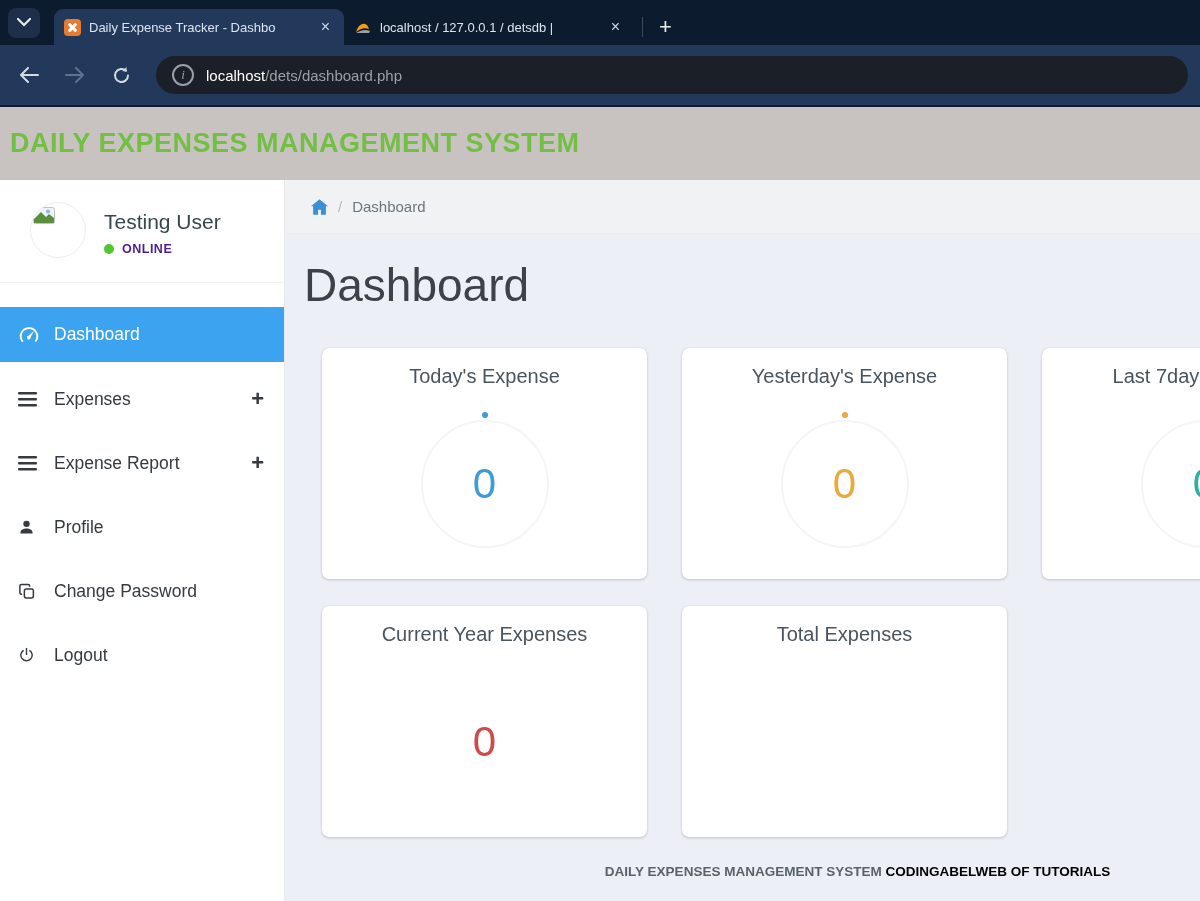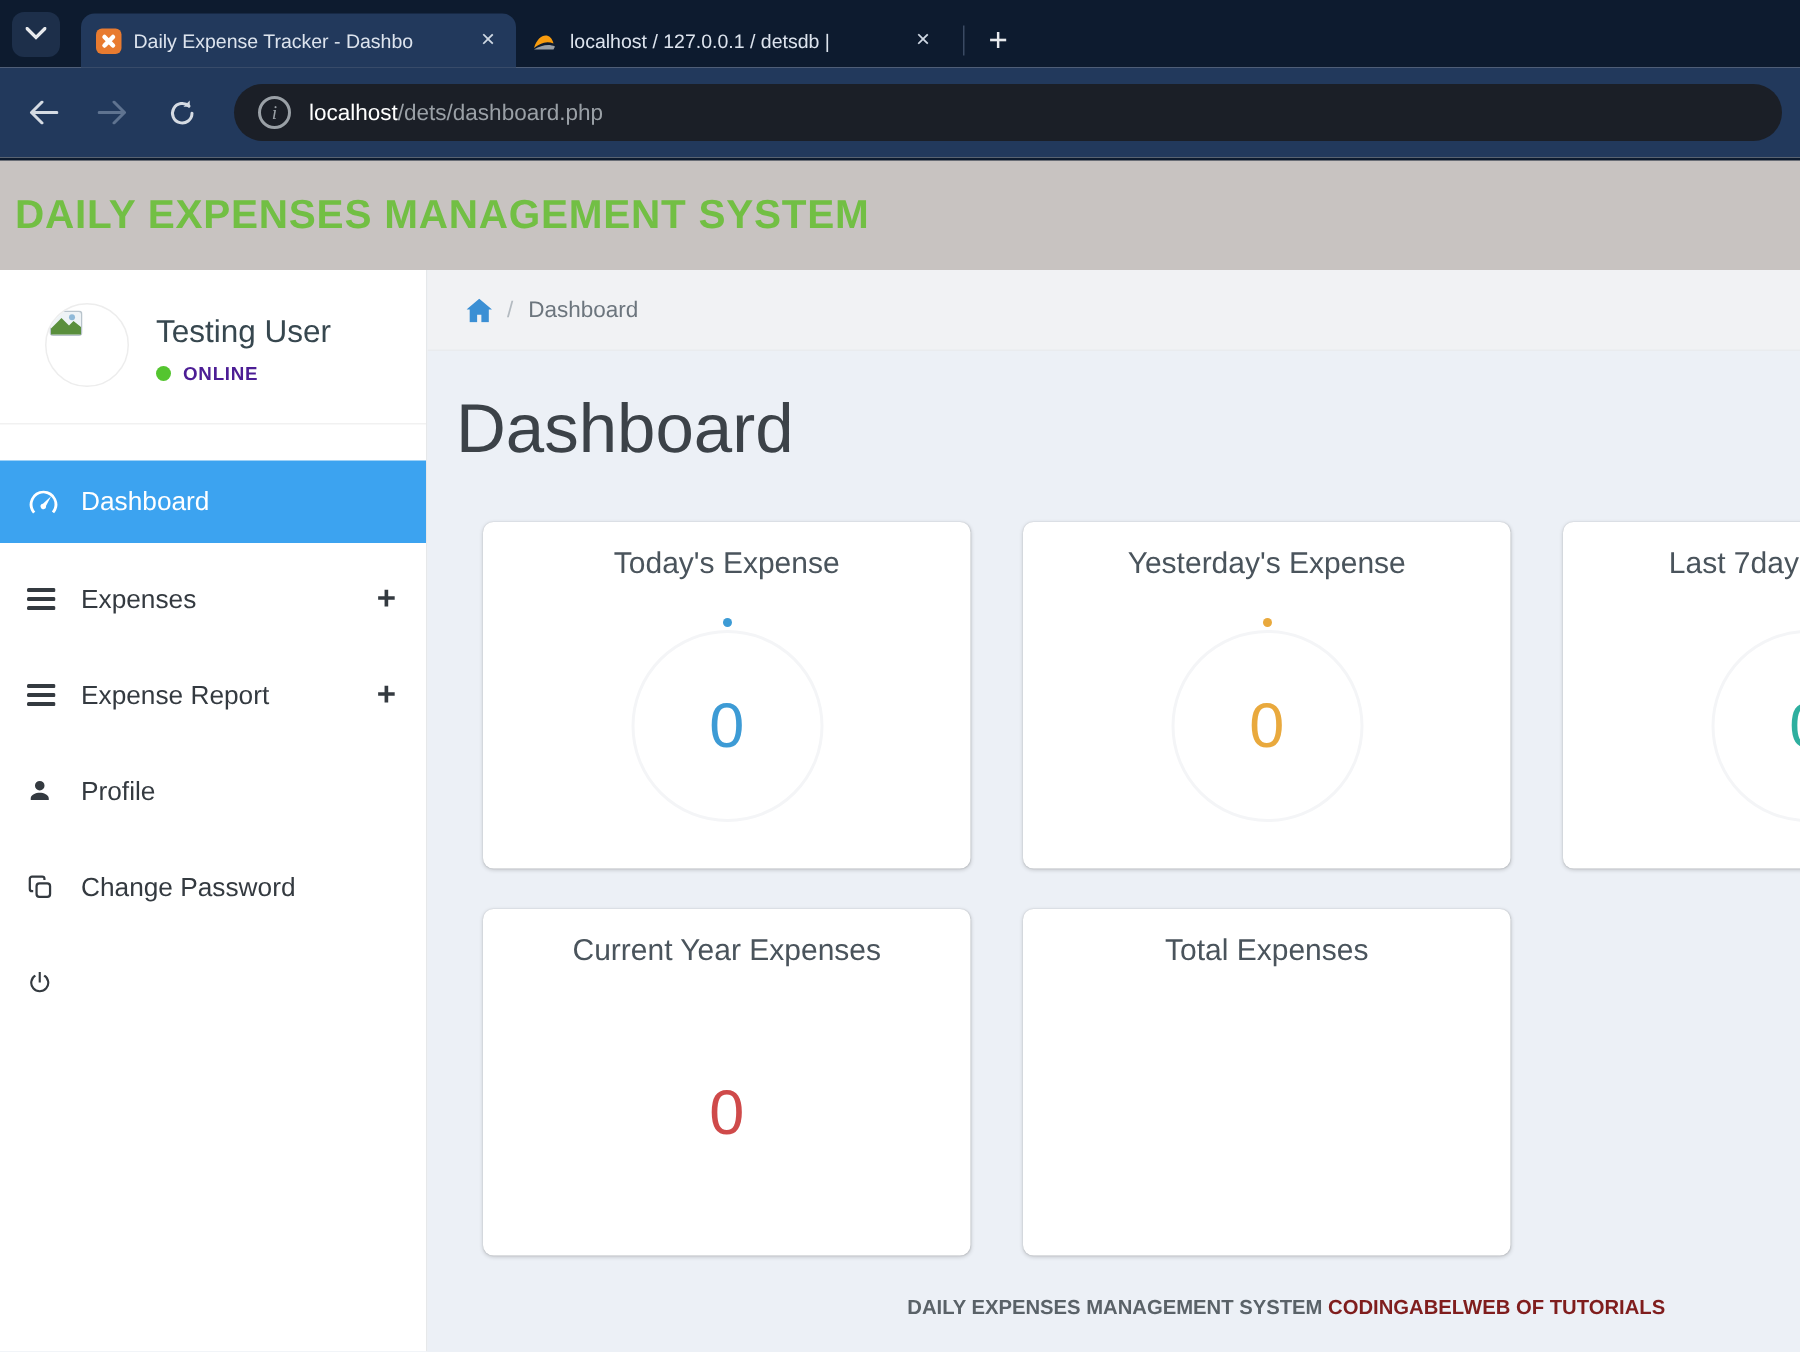--- a/index.html
+++ b/index.html
@@ -81,21 +81,21 @@
   .ring { position:absolute; left:50%; top:72px; transform:translateX(-50%);
     width:128px; height:128px; border-radius:50%; border:2px solid #f4f5f7; }
   .ring-dot { position:absolute; left:50%; top:64px; transform:translateX(-50%);
     width:6px; height:6px; border-radius:50%; }
   .card-value { position:absolute; left:0; right:0; top:112px; text-align:center;
     font-size:42px; }
 
   
   .page-footer { width:1045px; text-align:center; padding-left:70px; margin-top:26px;
     font-size:13.5px; color:#5a6268; font-weight:bold; }
-  .page-footer a { color:#7f1d1d; text-decoration:none; }
+  .page-footer a { color:#000000; text-decoration:none; }
 </style>
 </head>
 <body>
 
 <div class="tabbar">
   <div class="tabsearch-btn">
     <svg width="14" height="9" viewBox="0 0 14 9">
         <path d="M1 1l6 6 6-6" fill="none" stroke="currentColor" stroke-width="2.2" stroke-linecap="round"></path>
       </svg>
   </div>
@@ -224,20 +224,21 @@
         <span class="grow">Change Password</span>
       </div>
 
       <div class="nav-item">
         <span class="ico">
           <svg width="17" height="18" viewBox="0 0 24 24">
               <path fill="currentColor" d="M13 2h-2v10h2V2z"></path>
               <path fill="currentColor" d="M16.9 4.7 15.5 6.2a7 7 0 1 1-7 0L7.1 4.7a9 9 0 1 0 9.8 0z"></path>
             </svg>
         </span>
+        <span class="grow">Logout</span>
       </div>
     </div>
   </div>
 
   <div class="main">
     <div class="breadcrumb-bar">
       <span class="crumb-home">
         <svg width="17" height="16" viewBox="0 0 24 22">
             <path fill="currentColor" d="M12 0 0 10h3v12h7v-7h4v7h7V10h3z"></path>
           </svg>

